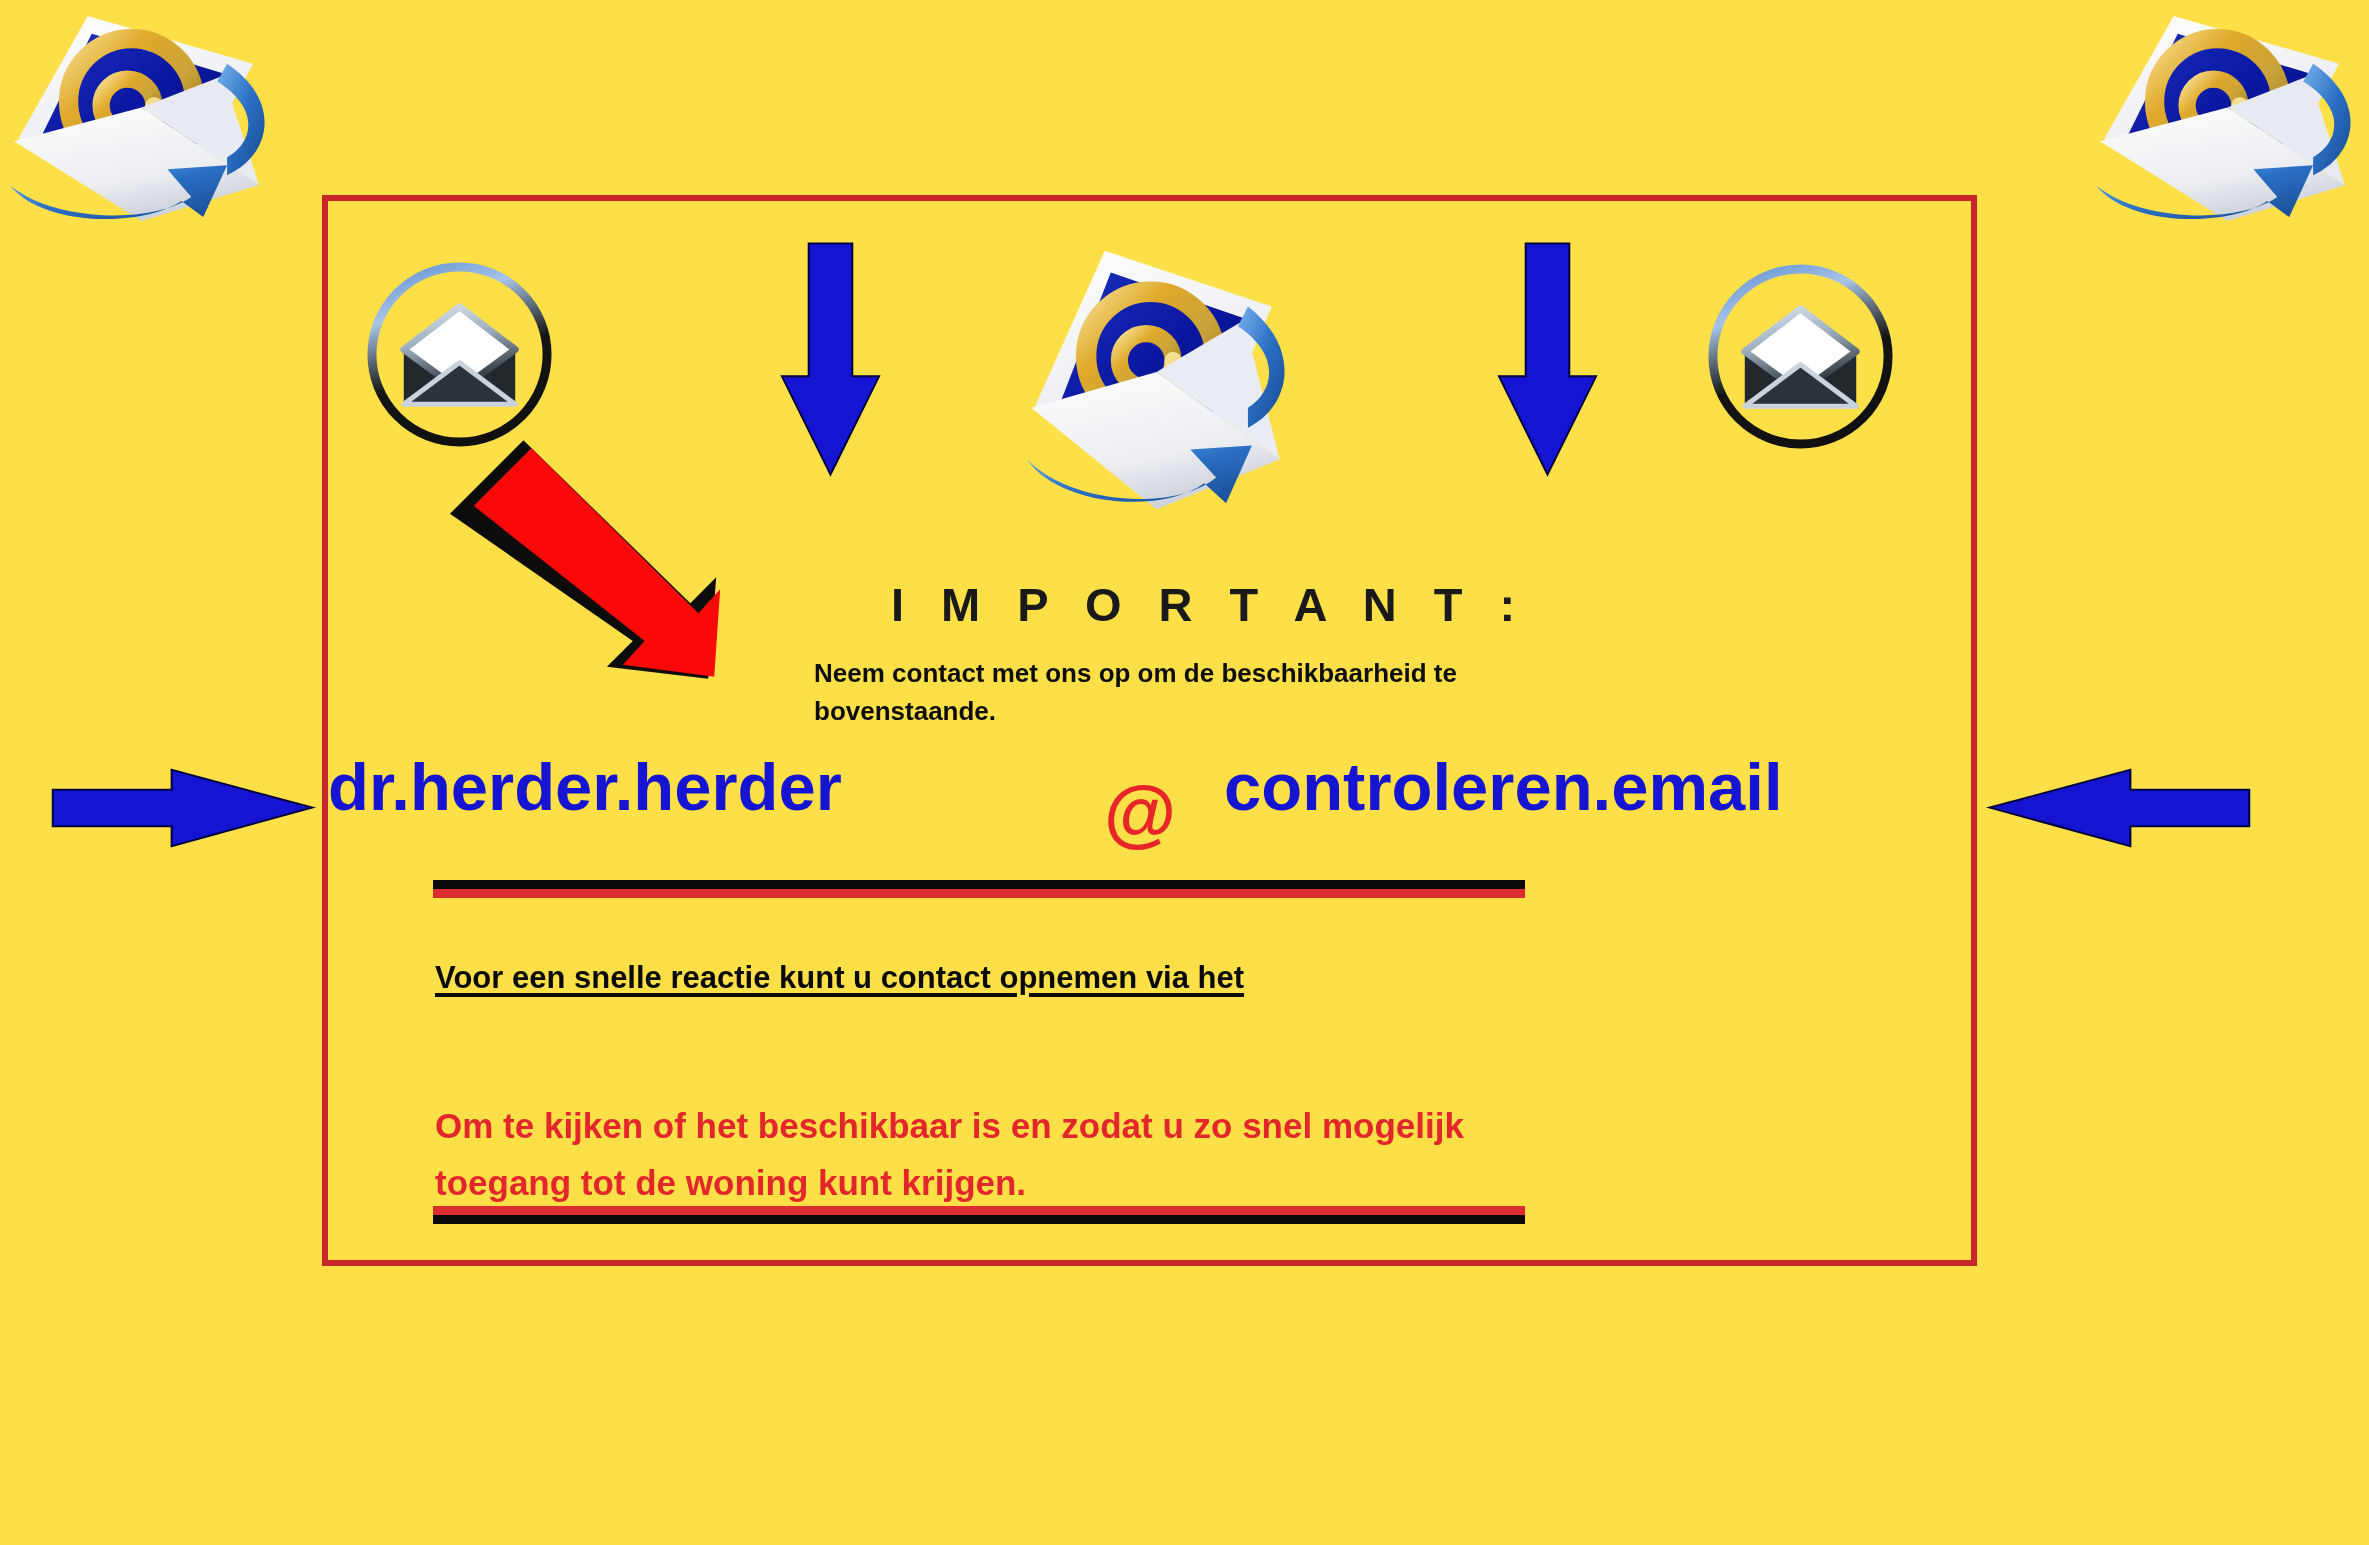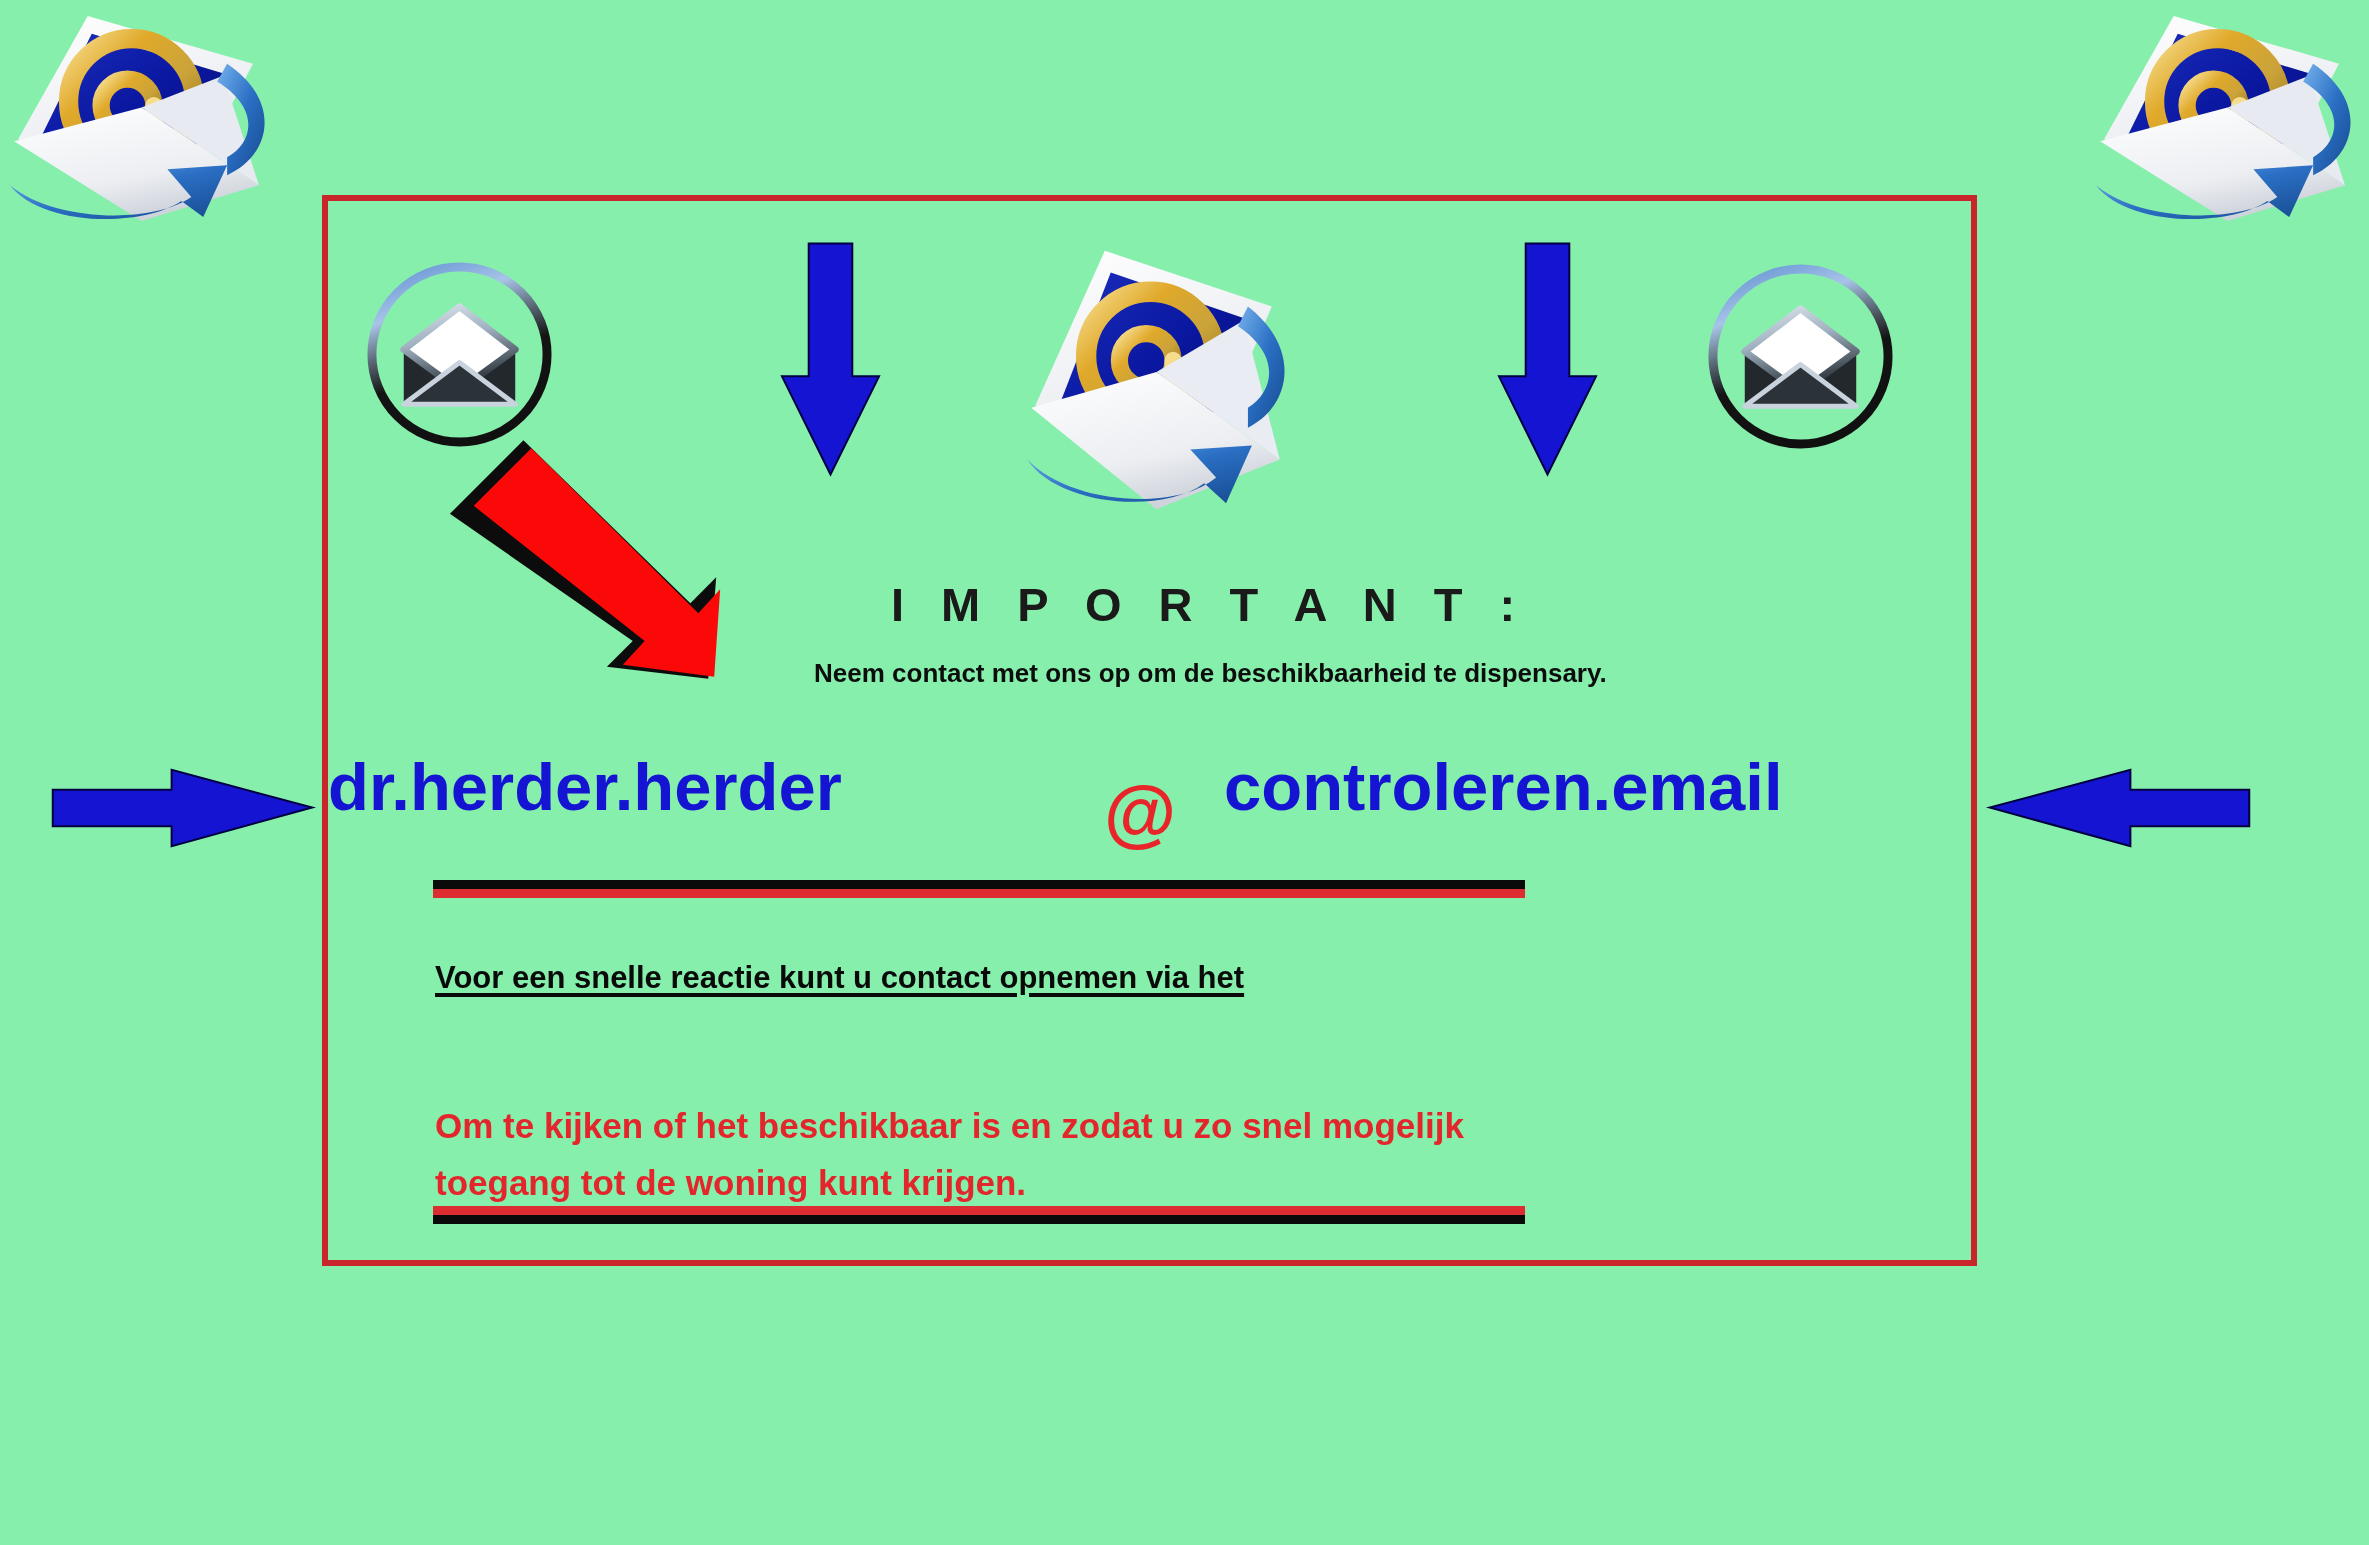--- a/index.html
+++ b/index.html
@@ -7,21 +7,21 @@
     padding: 0;
     background: #ffffff;
   }
   body {
     font-family: "Liberation Sans", sans-serif;
   }
   #page {
     position: relative;
     width: 2369px;
     height: 1545px;
-    background: #86efac;
+    background: #fde047;
     overflow: hidden;
   }
 
   
   .corner-email {
     position: absolute;
     width: 299px;
     height: 234px;
   }
   .corner-email.tl { left: -8px;  top: -10px; }
@@ -330,21 +330,21 @@
     <svg viewBox="0 0 310 260" width="308" height="259">
 
       <path d="M12 86 L86 12 L254 176 L280 150 L272 252 L170 240 L196 214 Z" fill="#0c0c0c"></path>
 
       <path d="M36 78 L94 20 L262 186 L284 162 L278 250 L186 238 L208 214 Z" fill="#fb0808"></path>
     </svg>
   </div>
 
   <div class="important">I M P O R T A N T :</div>
 
-  <div class="subtitle">Neem contact met ons op om de beschikbaarheid te dispensary.</div>
+  <div class="subtitle">Neem contact met ons op om de beschikbaarheid te bovenstaande.</div>
 
   <div class="email-row">
     <span class="email-user">dr.herder.herder</span>
     <span class="email-at">@</span>
     <span class="email-domain">controleren.email</span>
   </div>
 
   <div class="sep top">
     <span class="bar black"></span>
     <span class="gap"></span>

